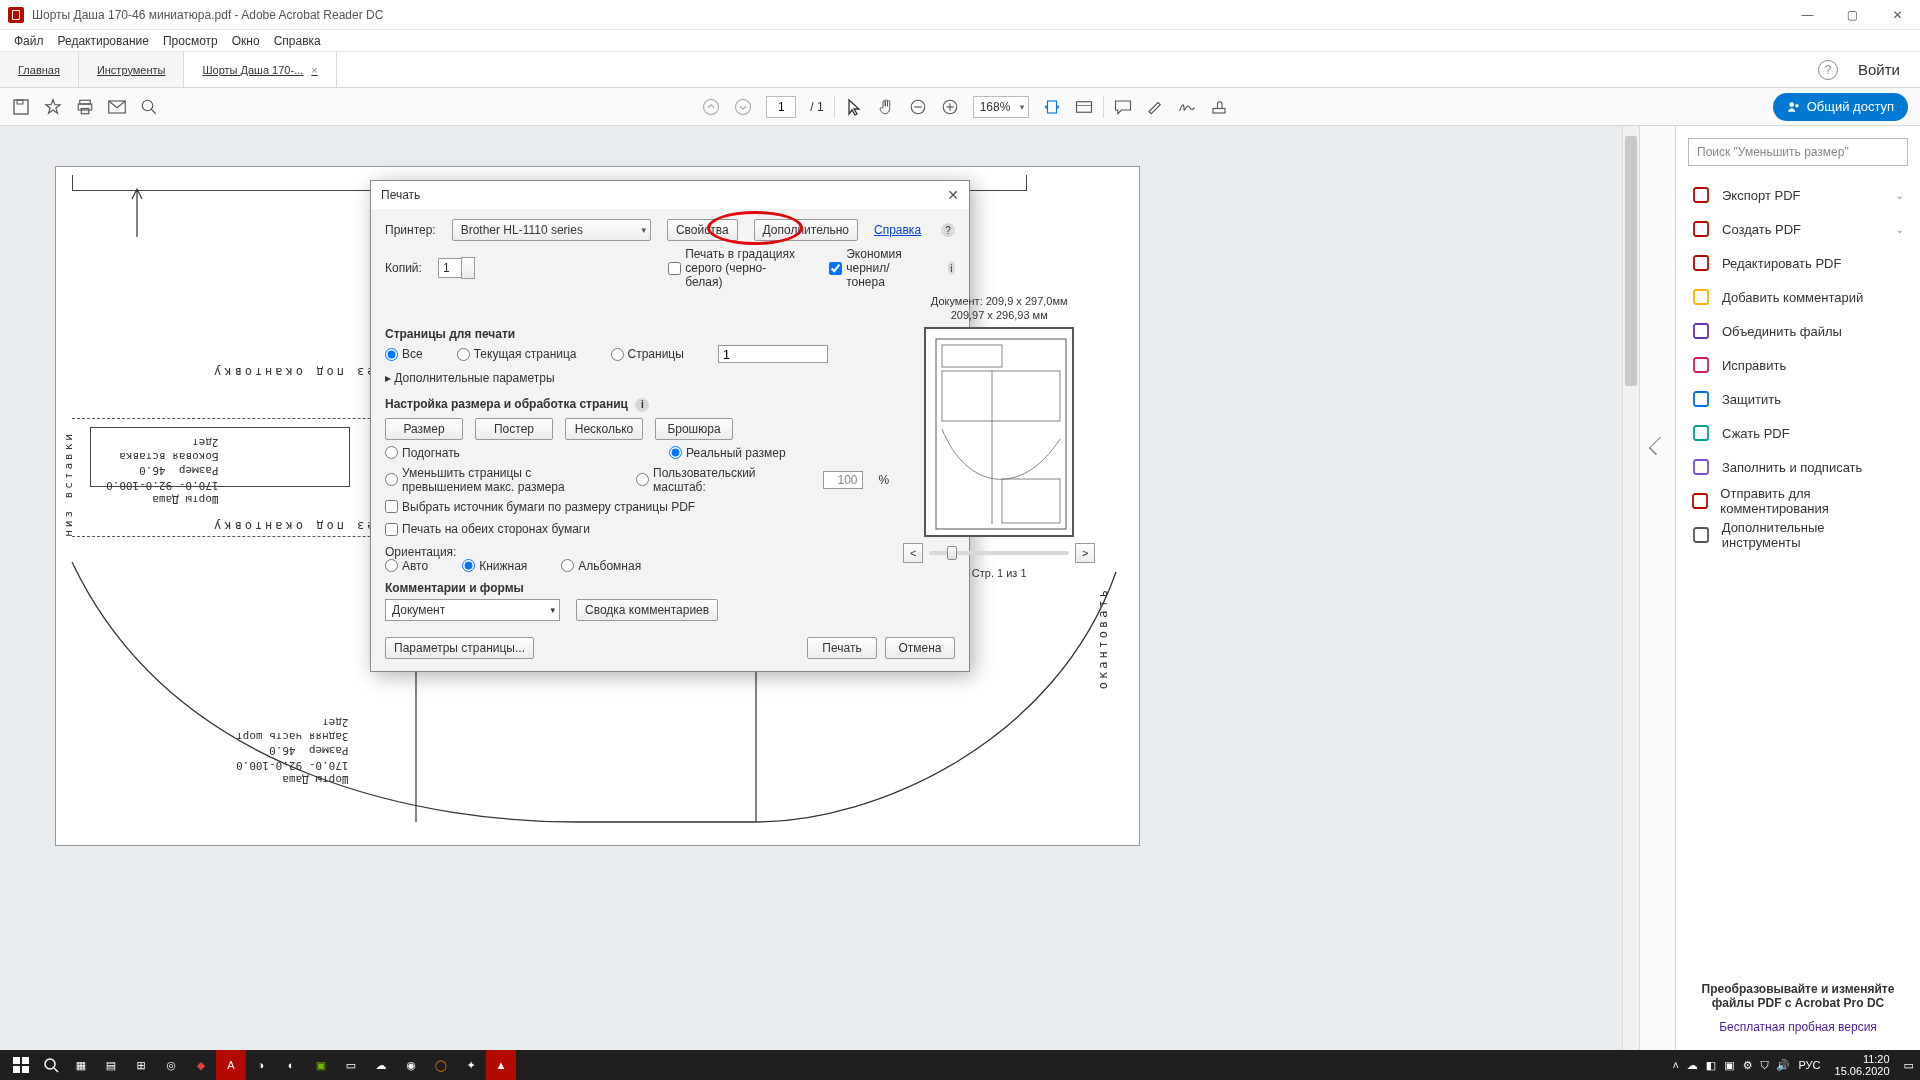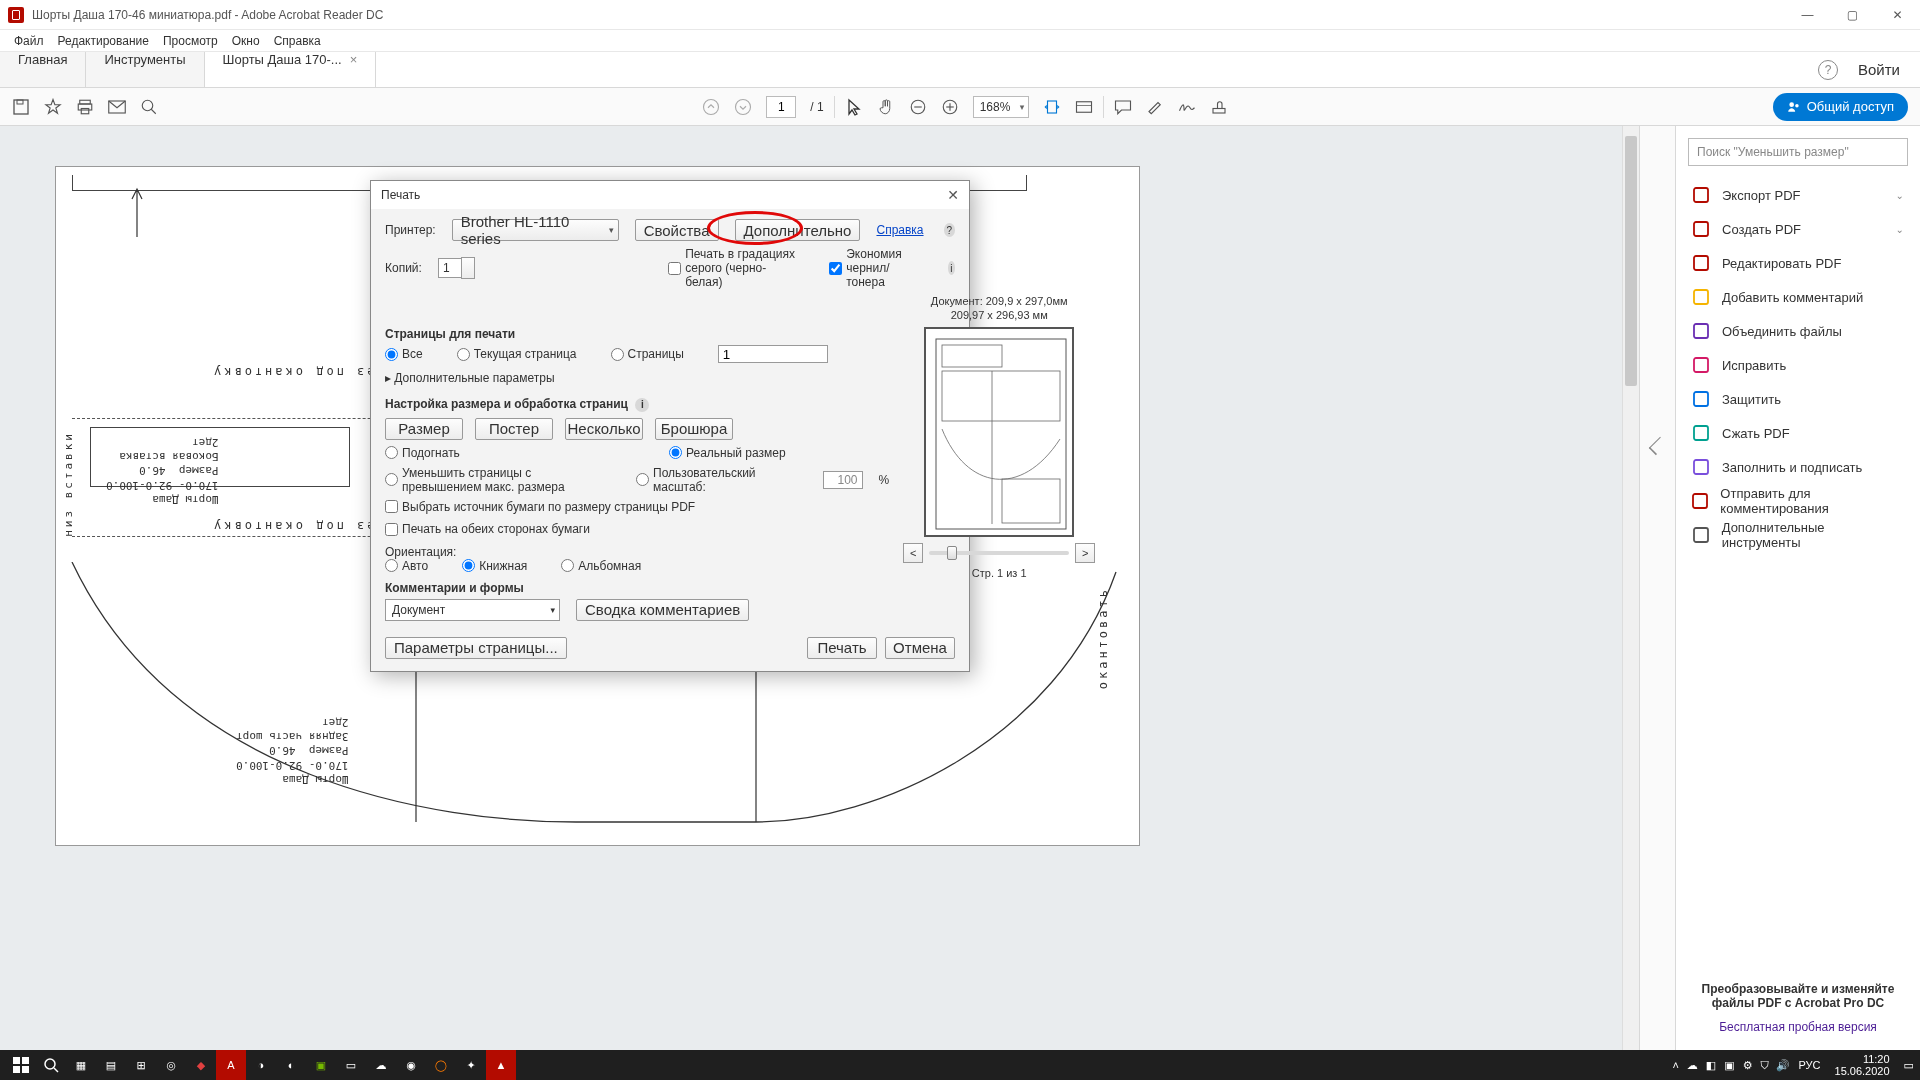--- a/index.html
+++ b/index.html
@@ -12,21 +12,21 @@
 .titlebar .title { color: #555; font-size: 12px; }
 .titlebar .win-controls { margin-left: auto; display: flex; }
 .titlebar .win-controls span { width: 45px; height: 30px; display: flex; align-items: center; justify-content: center; color: #555; }
 
 
 .menubar { height: 22px; display: flex; align-items: center; gap: 2px; padding: 0 8px; background: #fff; border-bottom: 1px solid #e8e8e8; font-size: 12px; color: #333; }
 .menubar span { padding: 2px 6px; }
 
 
 .tabs-row { height: 36px; display: flex; align-items: stretch; border-bottom: 1px solid #d8d8d8; background: #f5f5f5; }
-.tab { padding: 0 18px; display: flex; border-right: 1px solid #d8d8d8; color: #333; font-size: 13px; }
+.tab { padding: 0 18px; display: flex; align-items: center; border-right: 1px solid #d8d8d8; color: #333; font-size: 11px; text-decoration: underline; }
 .tab.active { background: #fff; }
 .tab .close { margin-left: 8px; color: #888; }
 .tabs-row .spacer { flex: 1; background: #fff; }
 .tabs-row .right { display: flex; align-items: center; gap: 20px; padding: 0 20px; background: #fff; }
 .help-circle { width: 20px; height: 20px; border: 1.5px solid #888; border-radius: 50%; display: flex; align-items: center; justify-content: center; font-size: 12px; color: #888; }
 
 
 .toolbar { height: 38px; display: flex; align-items: center; padding: 0 12px; background: #fafafa; border-bottom: 1px solid #d8d8d8; }
 .toolbar .group { display: flex; align-items: center; gap: 14px; }
 .toolbar .sep { width: 1px; height: 22px; background: #d8d8d8; margin: 0 10px; }
@@ -55,21 +55,21 @@
 .tool-item .chev { margin-left: auto; color: #888; font-size: 10px; }
 .right-panel .promo { margin-top: auto; text-align: center; padding: 16px 12px; font-size: 12px; }
 .right-panel .promo .link { color: #4c1d95; margin-top: 10px; display: block; }
 
 
 .dialog { position: absolute; left: 370px; top: 180px; width: 600px; background: #f3f3f3; border: 1px solid #888; box-shadow: 4px 4px 20px rgba(0,0,0,0.3); z-index: 10; }
 .dialog .dlg-title { height: 28px; display: flex; align-items: center; padding: 0 10px; background: #fff; font-size: 12px; }
 .dialog .dlg-title .x { margin-left: auto; font-size: 14px; color: #555; }
 .dialog .dlg-body { padding: 10px 14px 12px; font-size: 12px; color: #333; }
 .dialog .row { display: flex; align-items: center; gap: 16px; margin-bottom: 6px; }
-.dialog select, .dialog .btn { height: 22px; border: 1px solid #999; background: #fdfdfd; font-size: 15px; padding: 0 8px; display: inline-flex; align-items: center; }
+.dialog select, .dialog .btn { height: 22px; border: 1px solid #999; background: #fdfdfd; font-size: 12px; padding: 0 8px; display: inline-flex; align-items: center; text-align: center; }
 .dialog .btn { background: linear-gradient(#fdfdfd,#ececec); border-radius: 2px; }
 .printer-select { width: 200px; position: relative; padding-right: 18px; }
 .printer-select::after { content: "▾"; position: absolute; right: 4px; font-size: 9px; color: #555; }
 .dialog .spinner { width: 38px; height: 20px; border: 1px solid #999; display: inline-flex; align-items: center; padding: 0 4px; background: #fff; position: relative; }
 .dialog .spinner::after { content: ""; position: absolute; right: -14px; width: 12px; height: 20px; border: 1px solid #999; background: linear-gradient(#fdfdfd,#ececec); }
 .dialog .help-link { margin-left: auto; color: #0645c8; text-decoration: underline; font-size: 12px; }
 .dialog .help-q { width: 14px; height: 14px; border-radius: 50%; background: #d8d8d8; display: inline-flex; align-items: center; justify-content: center; font-size: 10px; margin-left: 4px; }
 .dialog .section-title { font-weight: bold; margin: 8px 0 4px; }
 .dialog label.radio, .dialog label.check { display: inline-flex; align-items: center; gap: 4px; margin-right: 18px; }
 .dialog input[type=radio], .dialog input[type=checkbox] { margin: 0; }

